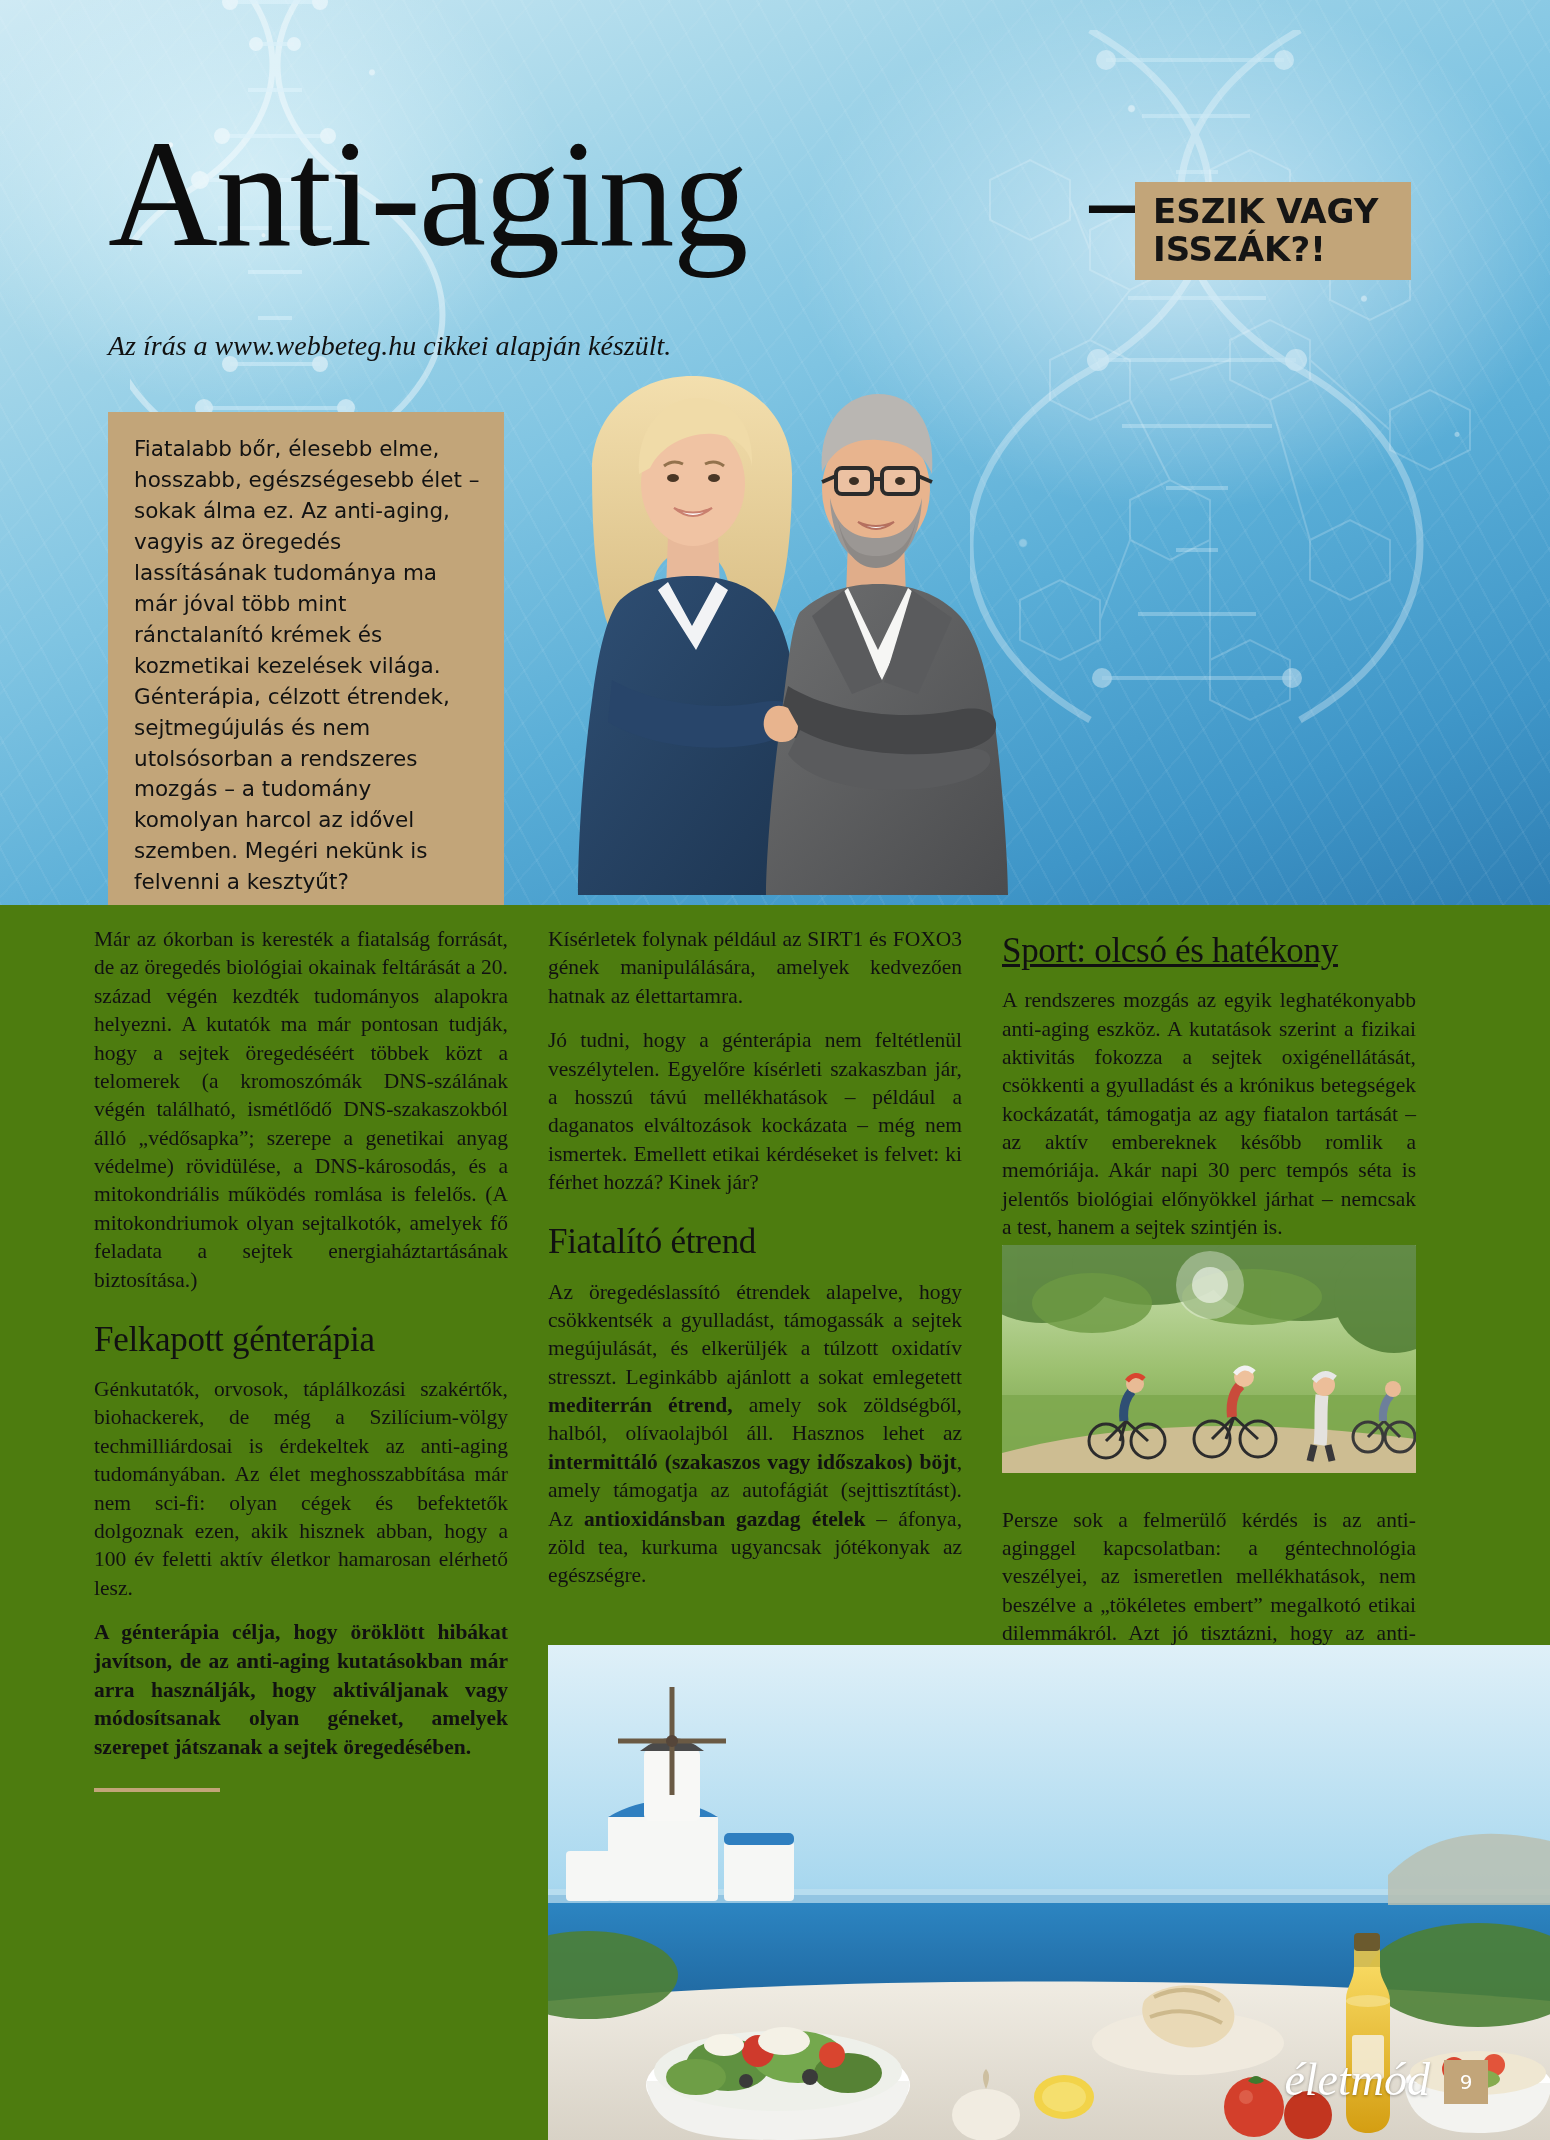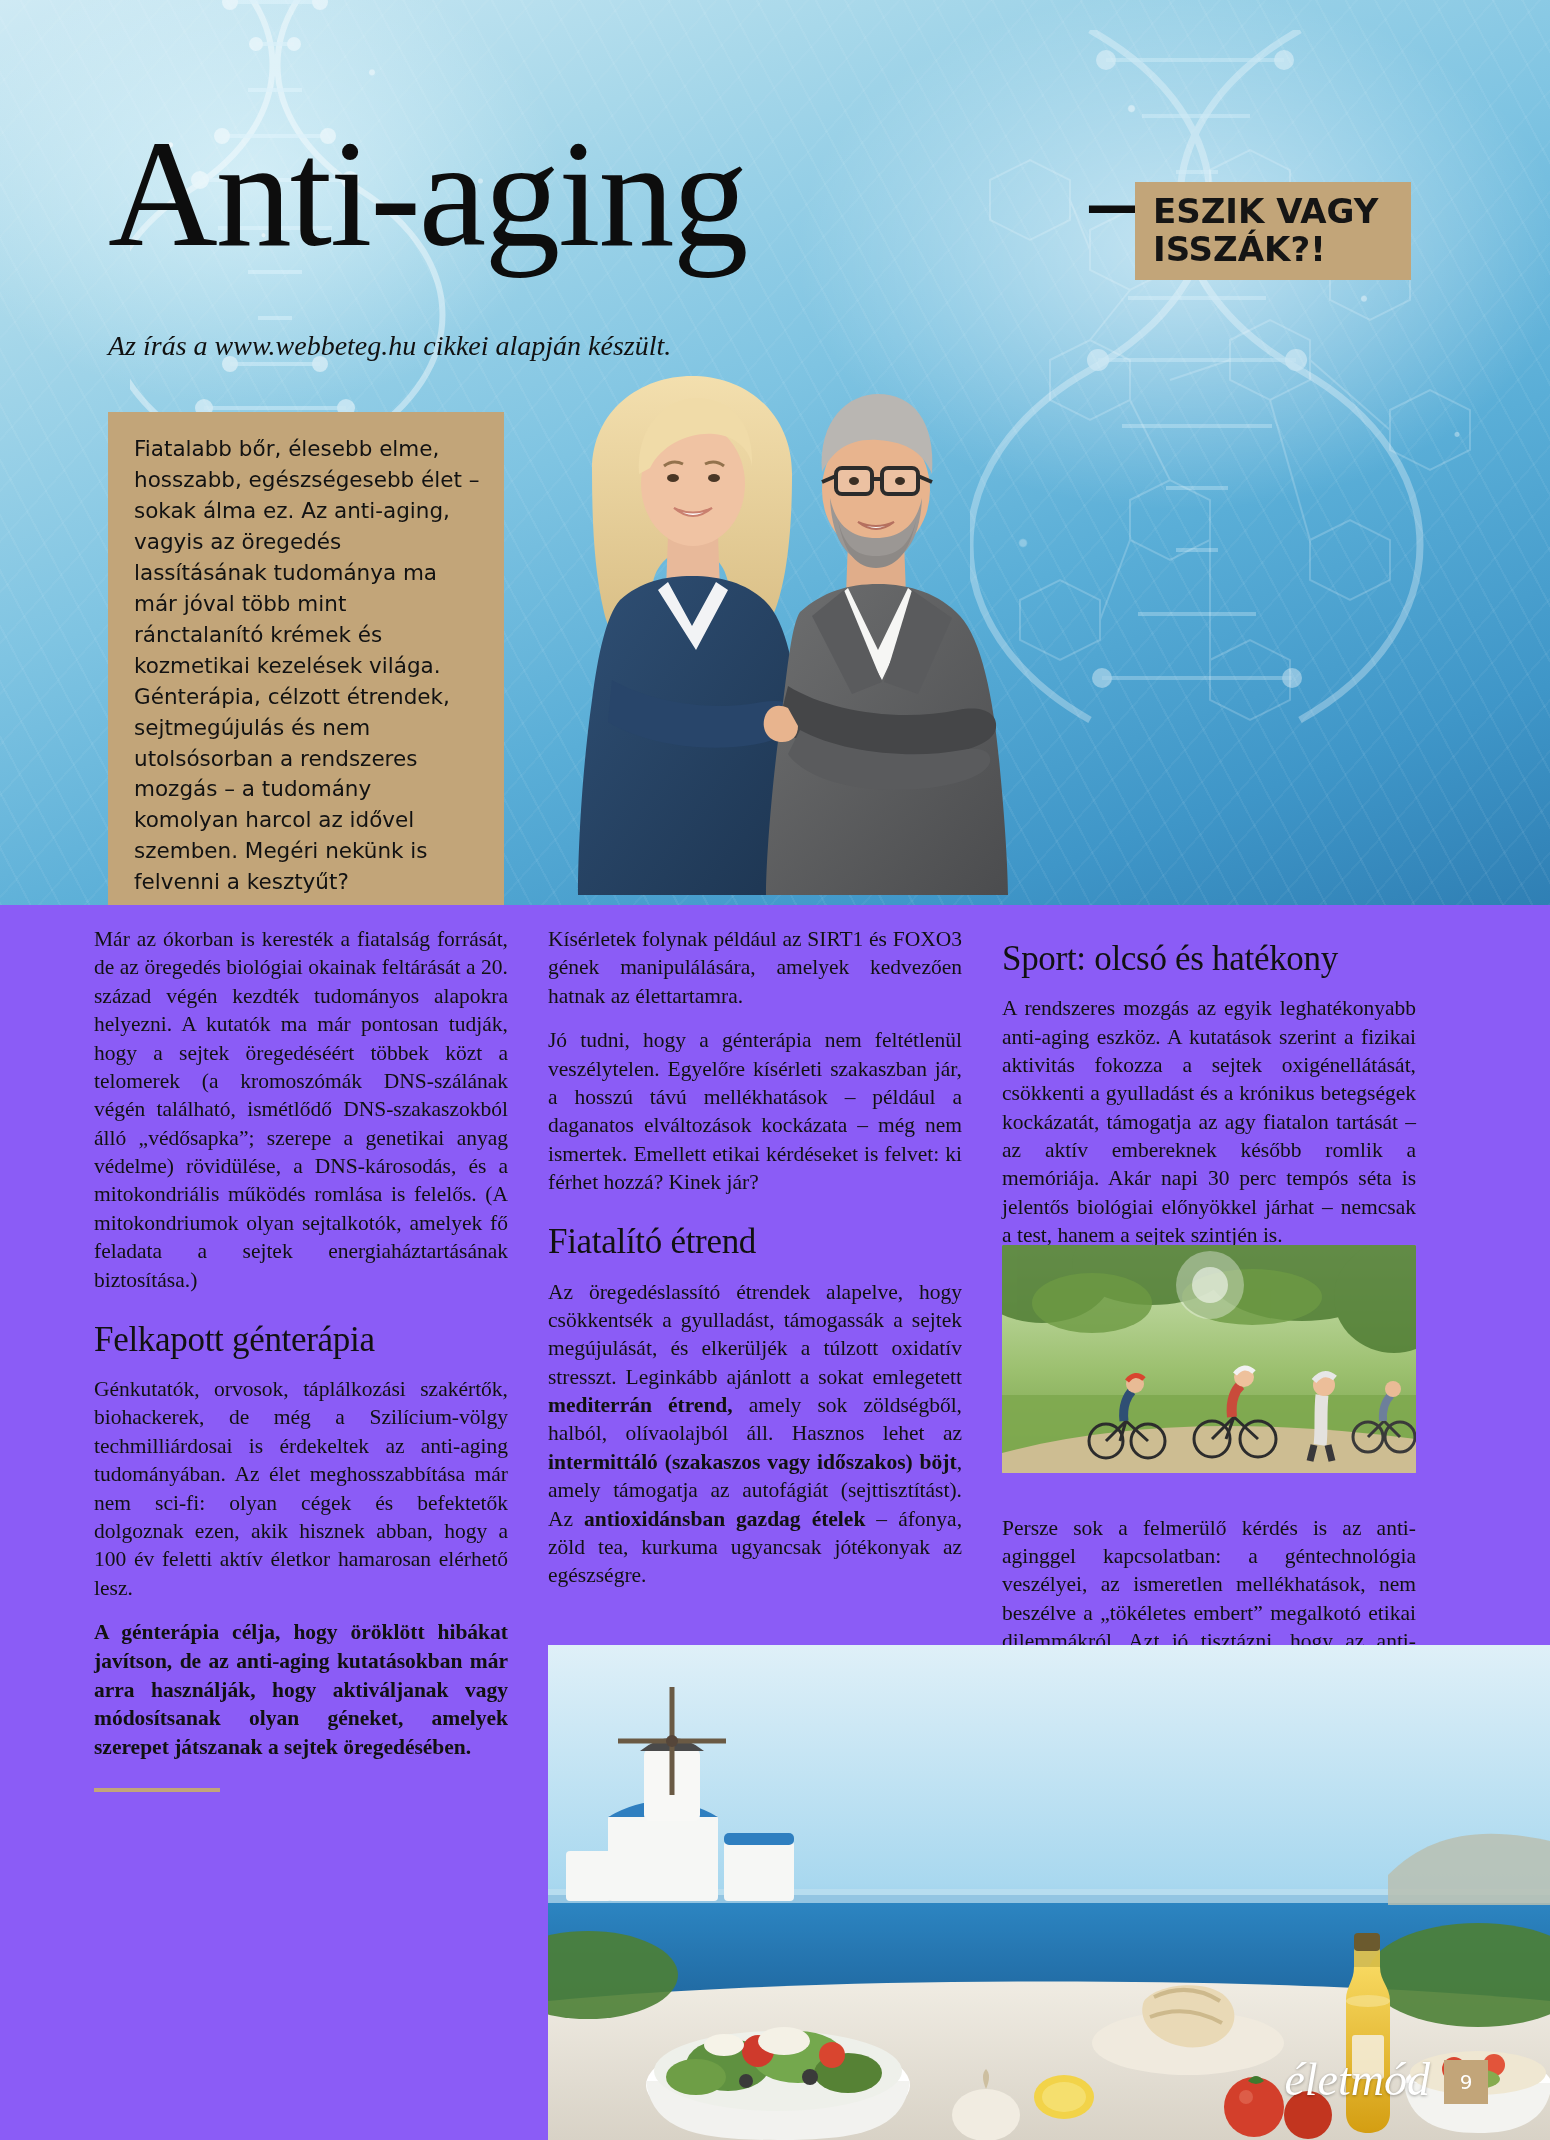--- a/index.html
+++ b/index.html
@@ -12,21 +12,21 @@
     background: #ffffff;
     font-family: "Liberation Serif", serif;
     overflow: hidden;
   }
 
   .page {
     position: relative;
     width: 1550px;
     height: 2140px;
     overflow: hidden;
-    background: #8b5cf6;
+    background: #4d7c0f;
   }
 
   
   .hero {
     position: absolute;
     left: 0;
     top: 0;
     width: 1550px;
     height: 905px;
     overflow: hidden;
@@ -185,21 +185,21 @@
 
   h2.sec {
     font-family: "Liberation Serif", serif;
     font-weight: normal;
     font-size: 35px;
     line-height: 1.12;
     margin: 26px 0 16px 0;
     color: #111111;
     letter-spacing: -0.3px;
   }
-  h2.sec.tight { margin-top: 14px; }
+  h2.sec.tight { margin-top: 6px; text-decoration: underline; }
 
   .boldblock {
     font-weight: bold;
     font-size: 21.5px;
     line-height: 1.34;
     text-align: justify;
     margin-top: 20px;
   }
   .rule {
     width: 126px;

